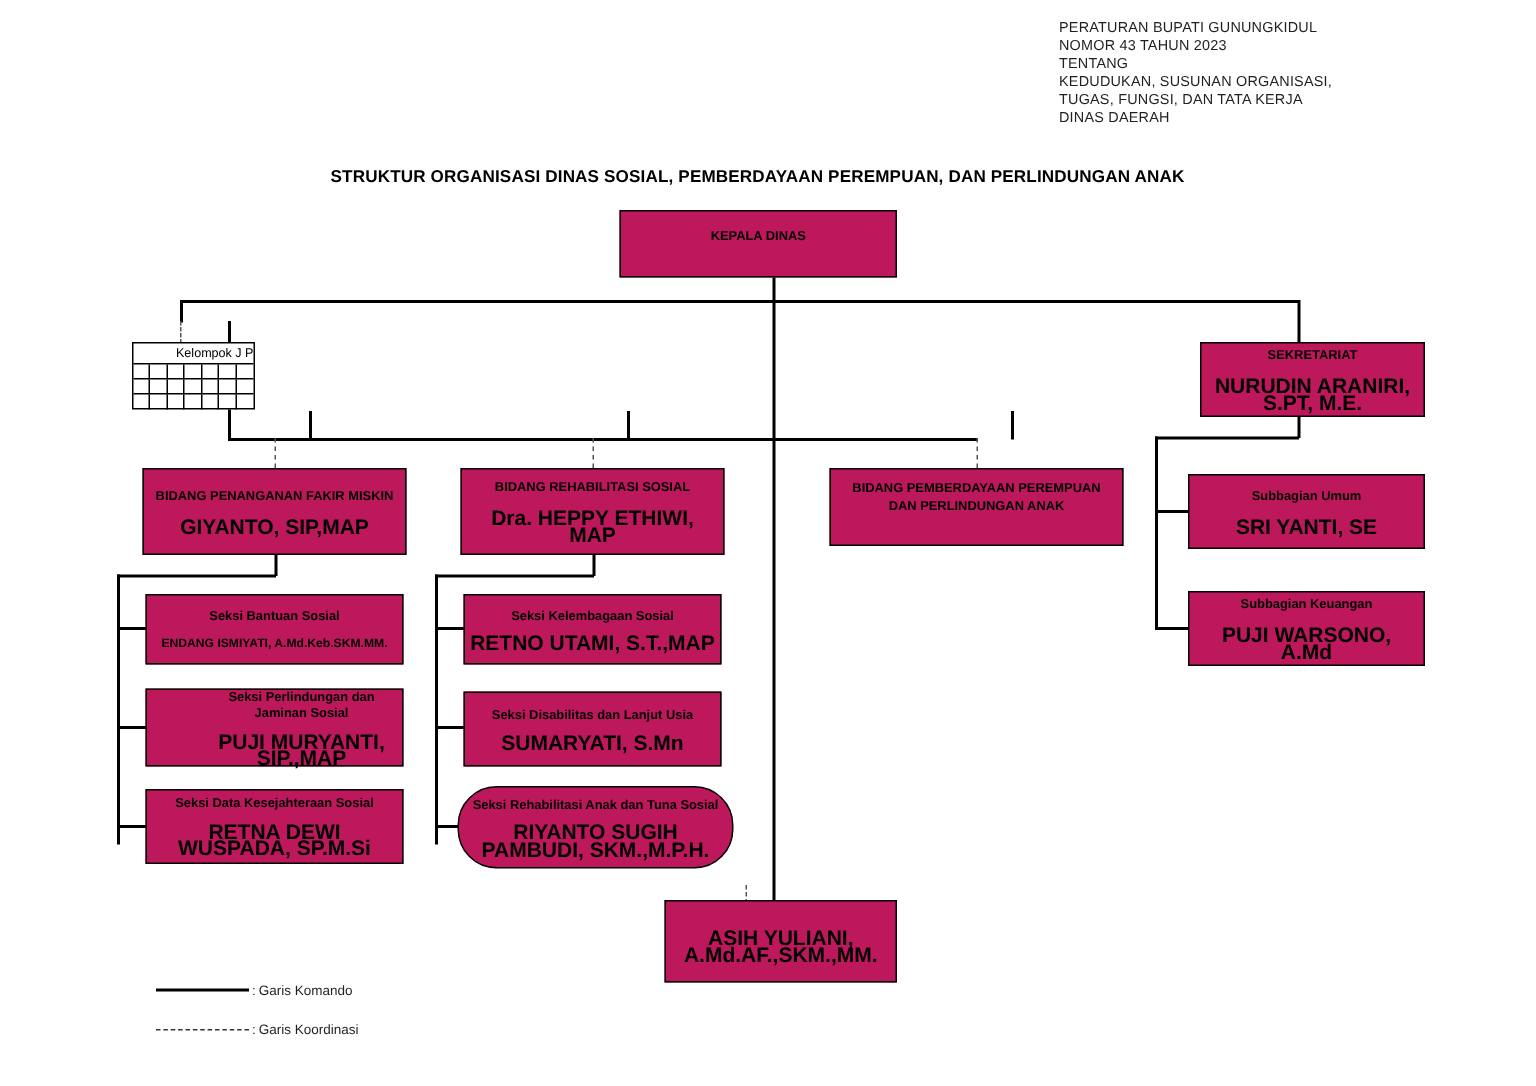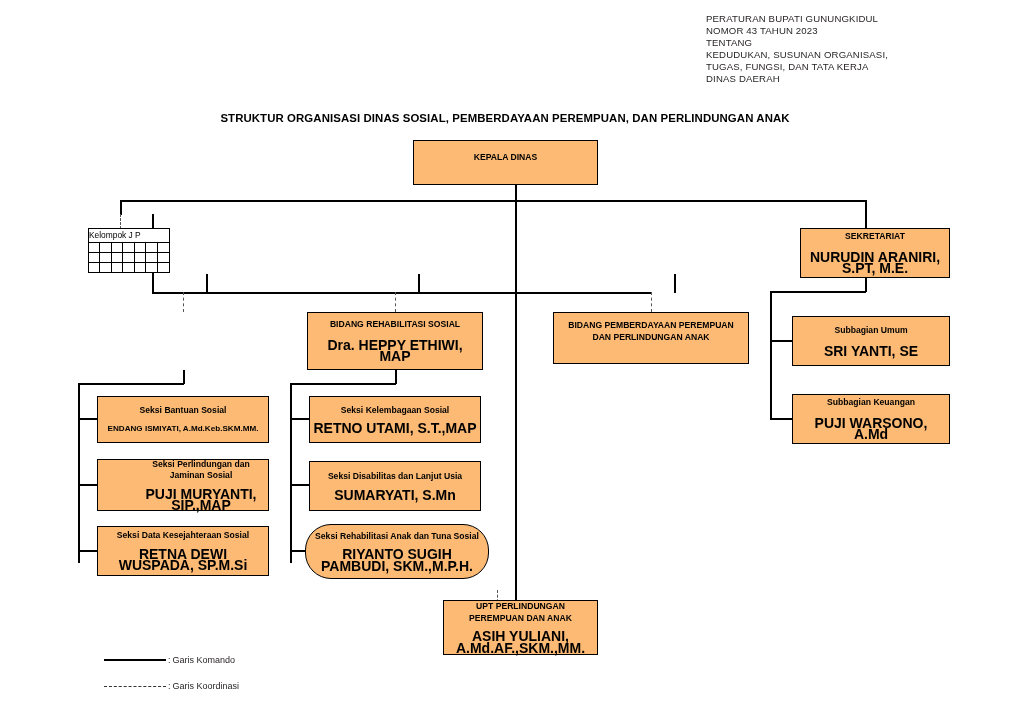--- a/index.html
+++ b/index.html
@@ -43,21 +43,21 @@
     font-weight: bold;
     letter-spacing: 0.1px;
     color: #000;
   }
 
   
   .box {
     position: absolute;
     box-sizing: border-box;
     border: 1.6px solid #000;
-    background: #fdba74;
+    background: #be185d;
     display: flex;
     flex-direction: column;
     align-items: center;
     justify-content: center;
     text-align: center;
     z-index: 5;
   }
   .box .ttl {
     font-size: 8.6px;
     font-weight: bold;
@@ -102,21 +102,21 @@
   
   .jp-box {
     position: absolute;
     box-sizing: border-box;
     border: 1.3px solid #000;
     background: #fff;
     z-index: 5;
   }
   .jp-head {
     font-size: 8.4px;
-    text-align: left;
+    text-align: right;
     line-height: 13px;
     border-bottom: 1.1px solid #000;
     color: #000;
   }
   .jp-grid {
     display: grid;
     grid-template-columns: repeat(7, 1fr);
     grid-template-rows: repeat(3, 10px);
   }
   .jp-cell {
@@ -242,20 +242,24 @@
       <div class="jp-cell lastrow"></div>
       <div class="jp-cell lastcol lastrow"></div>
     </div>
   </div>
 
   <div class="box" style="left:800px; top:228px; width:150px; height:50px;">
     <div class="ttl">SEKRETARIAT</div>
     <div class="nm">NURUDIN ARANIRI, S.PT, M.E.</div>
   </div>
 
+  <div class="box" style="left:95px; top:312px; width:176px; height:58px;">
+    <div class="ttl">BIDANG PENANGANAN FAKIR MISKIN</div>
+    <div class="nm">GIYANTO, SIP,MAP</div>
+  </div>
 
   <div class="box" style="left:307px; top:312px; width:176px; height:58px;">
     <div class="ttl">BIDANG REHABILITASI SOSIAL</div>
     <div class="nm">Dra. HEPPY ETHIWI, MAP</div>
   </div>
 
   <div class="box" style="left:553px; top:312px; width:196px; height:52px; justify-content:flex-start; padding-top:7px;">
     <div class="ttl">BIDANG PEMBERDAYAAN PEREMPUAN DAN PERLINDUNGAN ANAK</div>
     <div class="nm" style="margin-top:2px;"></div>
   </div>
@@ -294,21 +298,20 @@
     <div class="ttl">Seksi Kelembagaan Sosial</div>
     <div class="nm">RETNO UTAMI, S.T.,MAP</div>
   </div>
 
   <div class="box tight" style="left:305px; top:524px; width:184px; height:55px;border-radius:26px;">
     <div class="ttl">Seksi Rehabilitasi Anak dan Tuna Sosial</div>
     <div class="nm">RIYANTO SUGIH PAMBUDI, SKM.,M.P.H.</div>
   </div>
 
   <div class="box tight" style="left:443px; top:600px; width:155px; height:55px;">
-    <div class="ttl">UPT PERLINDUNGAN PEREMPUAN DAN ANAK</div>
     <div class="nm">ASIH YULIANI, A.Md.AF.,SKM.,MM.</div>
   </div>
 
   <div class="legend-row" style="left:104px; top:655px;">
     <span class="lg-solid"></span>
     <span>:</span>
     <span class="lg-txt">Garis Komando</span>
   </div>
   <div class="legend-row" style="left:104px; top:681px;">
     <span class="lg-dash"></span>

